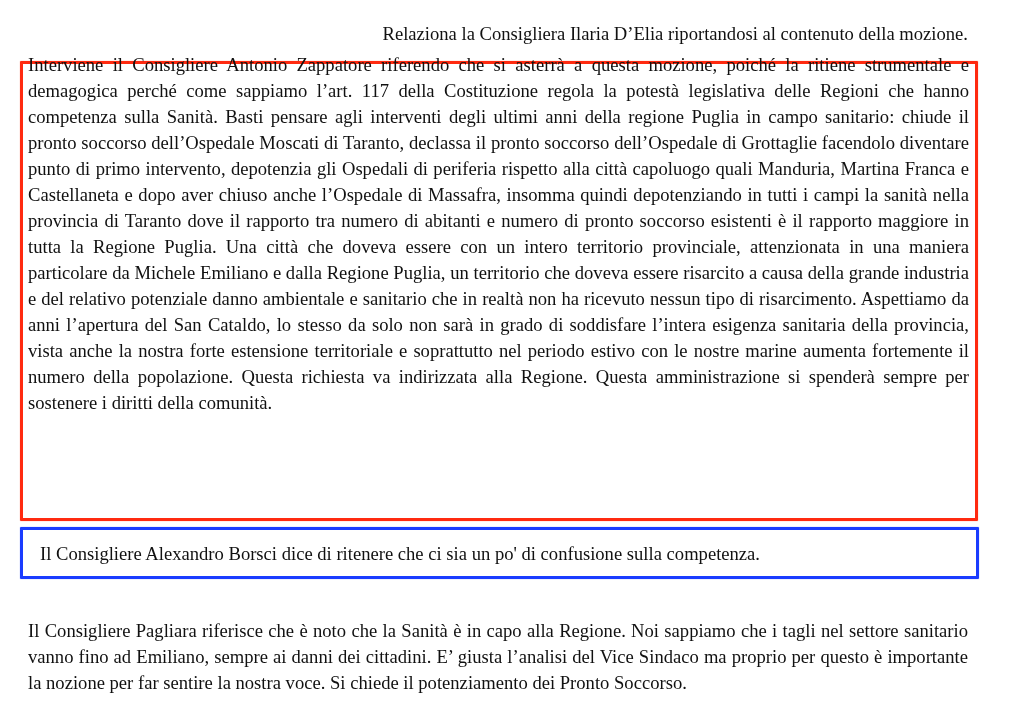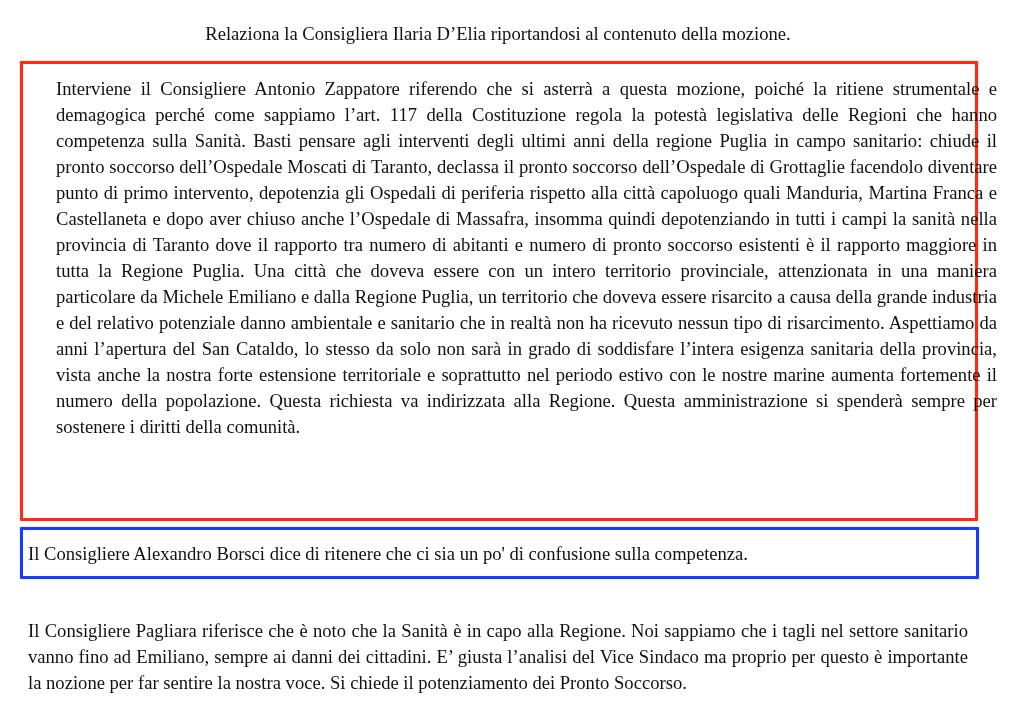--- a/index.html
+++ b/index.html
@@ -23,21 +23,21 @@
       line-height: 26px;
       text-align: justify;
       margin: 0;
     }
     .para.last-left {
       text-align: justify;
       text-align-last: left;
     }
     .p-intro {
       top: 21px;
-      text-align: center;
+      text-align: right;
     }
     .box {
       position: absolute;
       box-sizing: border-box;
     }
     .box-red {
       left: 20px;
       top: 61px;
       width: 958px;
       height: 460px;
@@ -48,27 +48,27 @@
     .box-blue {
       left: 20px;
       top: 527px;
       width: 959px;
       height: 52px;
       border: 3px solid #1a3cff;
       border-radius: 1px;
       box-shadow: 0 0 1px #4a6aff;
     }
     .p-zappatore {
-      top: 76px;
+      top: 52px;
       width: 941px;
-      margin-left: 28px;
     }
     .p-borsci {
       top: 541px;
       text-align: left;
+      margin-left: 12px;
     }
     .p-pagliara {
       top: 618px;
       width: 940px;
     }
   </style>
 </head>
 <body>
 
 <p class="para p-intro">Relaziona la Consigliera Ilaria D’Elia riportandosi al contenuto della mozione.</p>

